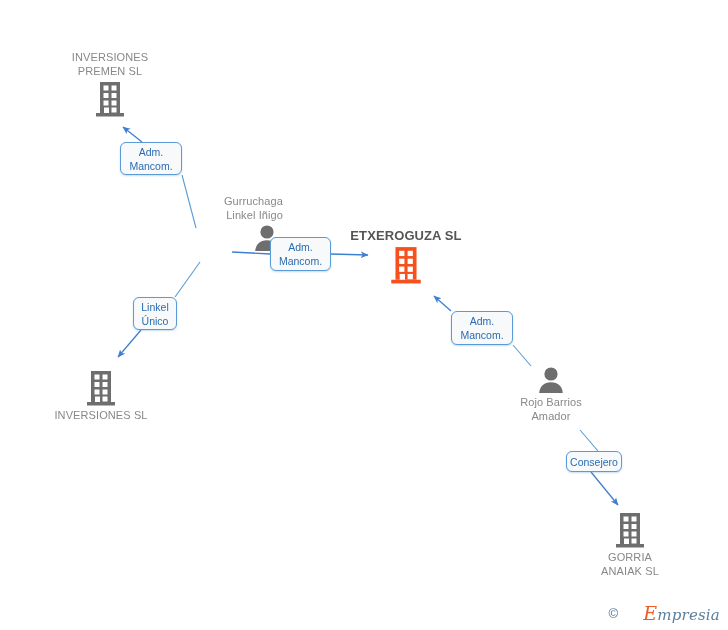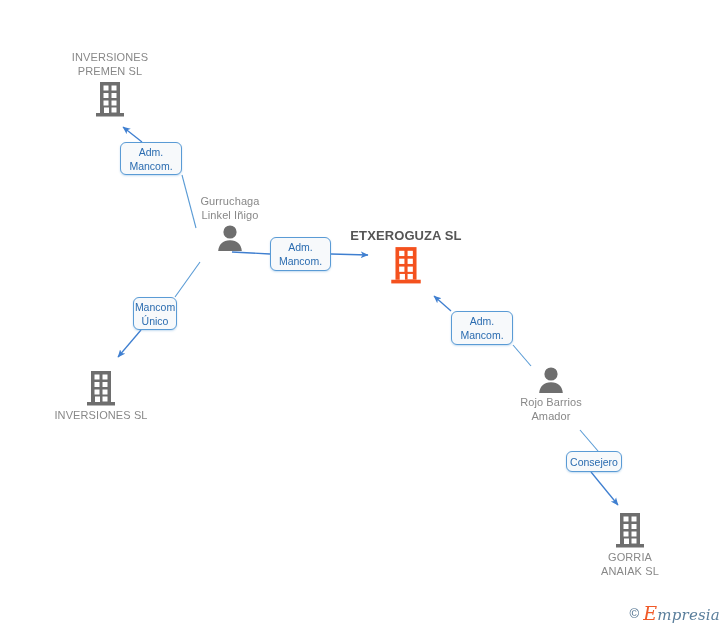--- a/index.html
+++ b/index.html
@@ -80,20 +80,21 @@
   .watermark .copy {
     font-size: 13px;
     color: #4a6d8c;
   }
   .watermark .brand {
     font-family: "DejaVu Serif", serif;
     font-style: italic;
     font-size: 15px;
     color: #5b7f9c;
     letter-spacing: 0.2px;
+    margin-left: 21px;
   }
   .watermark .brand .cap {
     color: #f05a28;
     font-size: 19px;
   }
 </style>
 </head>
 <body>
 
 <div id="canvas">
@@ -137,21 +138,21 @@
           <rect x="17.5" y="13" width="5" height="5"></rect>
           <rect x="9.5" y="20.5" width="5" height="5"></rect>
           <rect x="17.5" y="20.5" width="5" height="5"></rect>
           <rect x="10" y="27.5" width="5" height="5.5"></rect>
           <rect x="17.5" y="27.5" width="5" height="5"></rect>
         </g>
       </svg>
     </span>
   </div>
 
-  <div class="node caption-above" style="left:230px; top:194px;">
+  <div class="node caption-above" style="left:213px; top:194px;text-align:right;">
     <span class="caption">Gurruchaga
 Linkel Iñigo</span>
     <span class="glyph">
       <svg width="32" height="28" viewBox="0 0 32 28">
         <g fill="#6e6e6e">
           <circle cx="16" cy="8" r="6.6"></circle>
           <path d="M16,16.2 C8.8,16.2 4.6,20.6 4.2,27 L27.8,27 C27.4,20.6 23.2,16.2 16,16.2 Z"></path>
         </g>
       </svg>
     </span>
@@ -236,21 +237,21 @@
     <span class="caption">Rojo Barrios
 Amador</span>
   </div>
 
   <div class="rel-label" style="left:120px; top:142px; width:62px; height:33px;">Adm.
 Mancom.</div>
 
   <div class="rel-label" style="left:270px; top:237px; width:61px; height:34px;">Adm.
 Mancom.</div>
 
-  <div class="rel-label" style="left:133px; top:297px; width:44px; height:33px;">Mancom
+  <div class="rel-label" style="left:133px; top:297px; width:44px; height:33px;">Linkel
 Único</div>
 
   <div class="rel-label" style="left:451px; top:311px; width:62px; height:34px;">Adm.
 Mancom.</div>
 
   <div class="rel-label" style="left:566px; top:451px; width:56px; height:21px;">Consejero</div>
 
   <div class="watermark">
     <span class="copy">©</span>
     <span class="brand"><span class="cap">E</span><span>mpresia</span></span>

